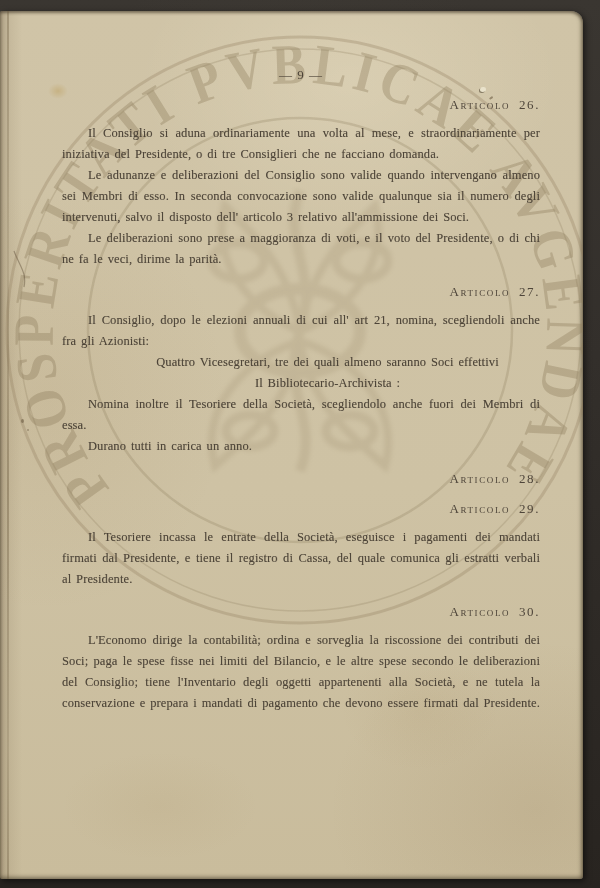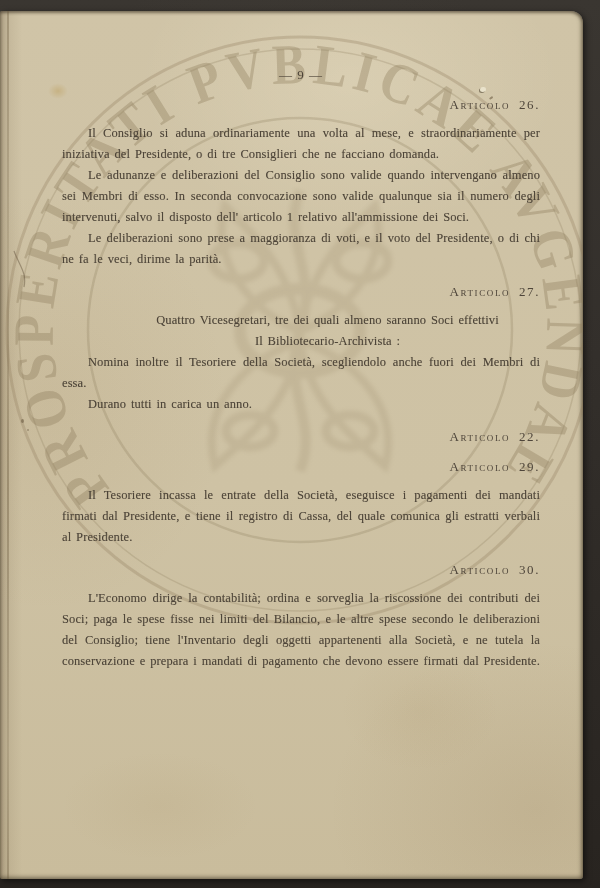--- a/index.html
+++ b/index.html
@@ -168,34 +168,35 @@
     <div class="fleck-1"></div>
     <div class="fleck-2"></div>
 
     <div class="content">
 
       <div class="page-number">— 9 —</div>
 
       <div class="section">
         <div class="article-heading">Articolo 26.</div>
         <p class="para">Il Consiglio si aduna ordinariamente una volta al mese, e straordinariamente per iniziativa del Presidente, o di tre Consiglieri che ne facciano domanda.</p>
-        <p class="para">Le adunanze e deliberazioni del Consiglio sono valide quando intervengano almeno sei Membri di esso. In seconda convocazione sono valide qualunque sia il numero degli intervenuti, salvo il disposto dell' articolo 1 relativo all'ammissione dei Soci.</p>
+        <p class="para">Le adunanze e deliberazioni del Consiglio sono valide quando intervengano almeno sei Membri di esso. In seconda convocazione sono valide qualunque sia il numero degli intervenuti, salvo il disposto dell' articolo 3 relativo all'ammissione dei Soci.</p>
         <p class="para">Le deliberazioni sono prese a maggioranza di voti, e il voto del Presidente, o di chi ne fa le veci, dirime la parità.</p>
       </div>
 
       <div class="section">
         <div class="article-heading">Articolo 27.</div>
+        <p class="para">Il Consiglio, dopo le elezioni annuali di cui all' art 21, nomina, scegliendoli anche fra gli Azionisti:</p>
         <p class="para plain-indent">Quattro Vicesegretari, tre dei quali almeno saranno Soci effettivi</p>
         <p class="para plain-indent">Il Bibliotecario-Archivista :</p>
         <p class="para">Nomina inoltre il Tesoriere della Società, scegliendolo anche fuori dei Membri di essa.</p>
         <p class="para">Durano tutti in carica un anno.</p>
       </div>
 
       <div class="section">
-        <div class="article-heading">Articolo 22.</div>
+        <div class="article-heading">Articolo 28.</div>
       </div>
 
       <div class="section">
         <div class="article-heading">Articolo 29.</div>
         <p class="para">Il Tesoriere incassa le entrate della Società, eseguisce i pagamenti dei mandati firmati dal Presidente, e tiene il registro di Cassa, del quale comunica gli estratti verbali al Presidente.</p>
       </div>
 
       <div class="section">
         <div class="article-heading">Articolo 30.</div>
         <p class="para">L'Economo dirige la contabilità; ordina e sorveglia la riscossione dei contributi dei Soci; paga le spese fisse nei limiti del Bilancio, e le altre spese secondo le deliberazioni del Consiglio; tiene l'Inventario degli oggetti appartenenti alla Società, e ne tutela la conservazione e prepara i mandati di pagamento che devono essere firmati dal Presidente.</p>

